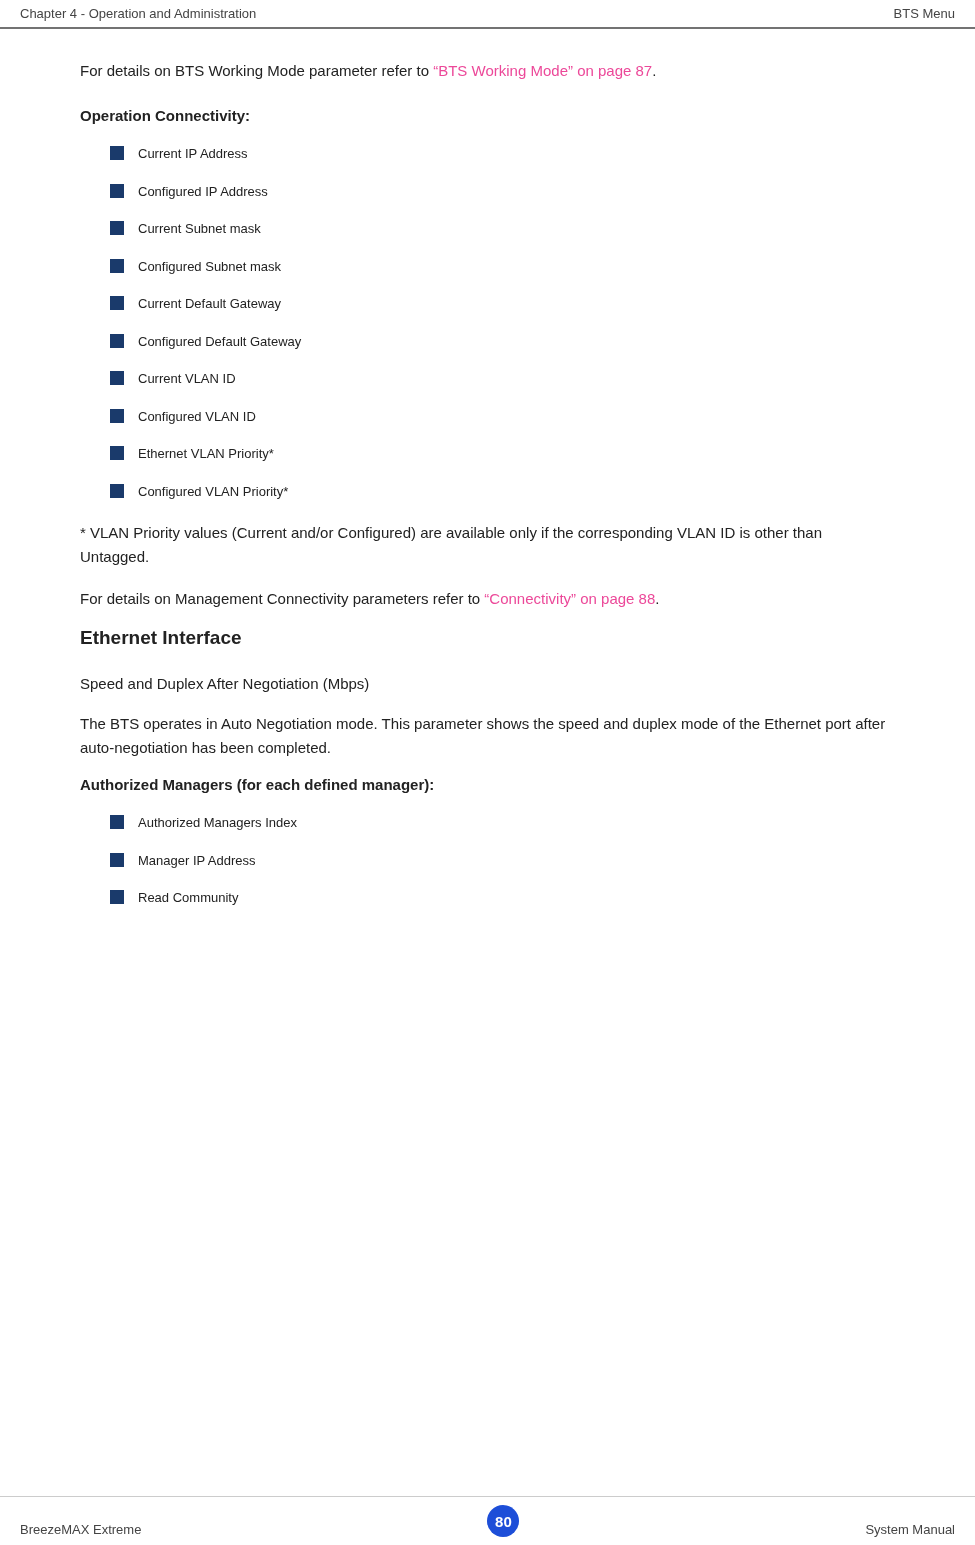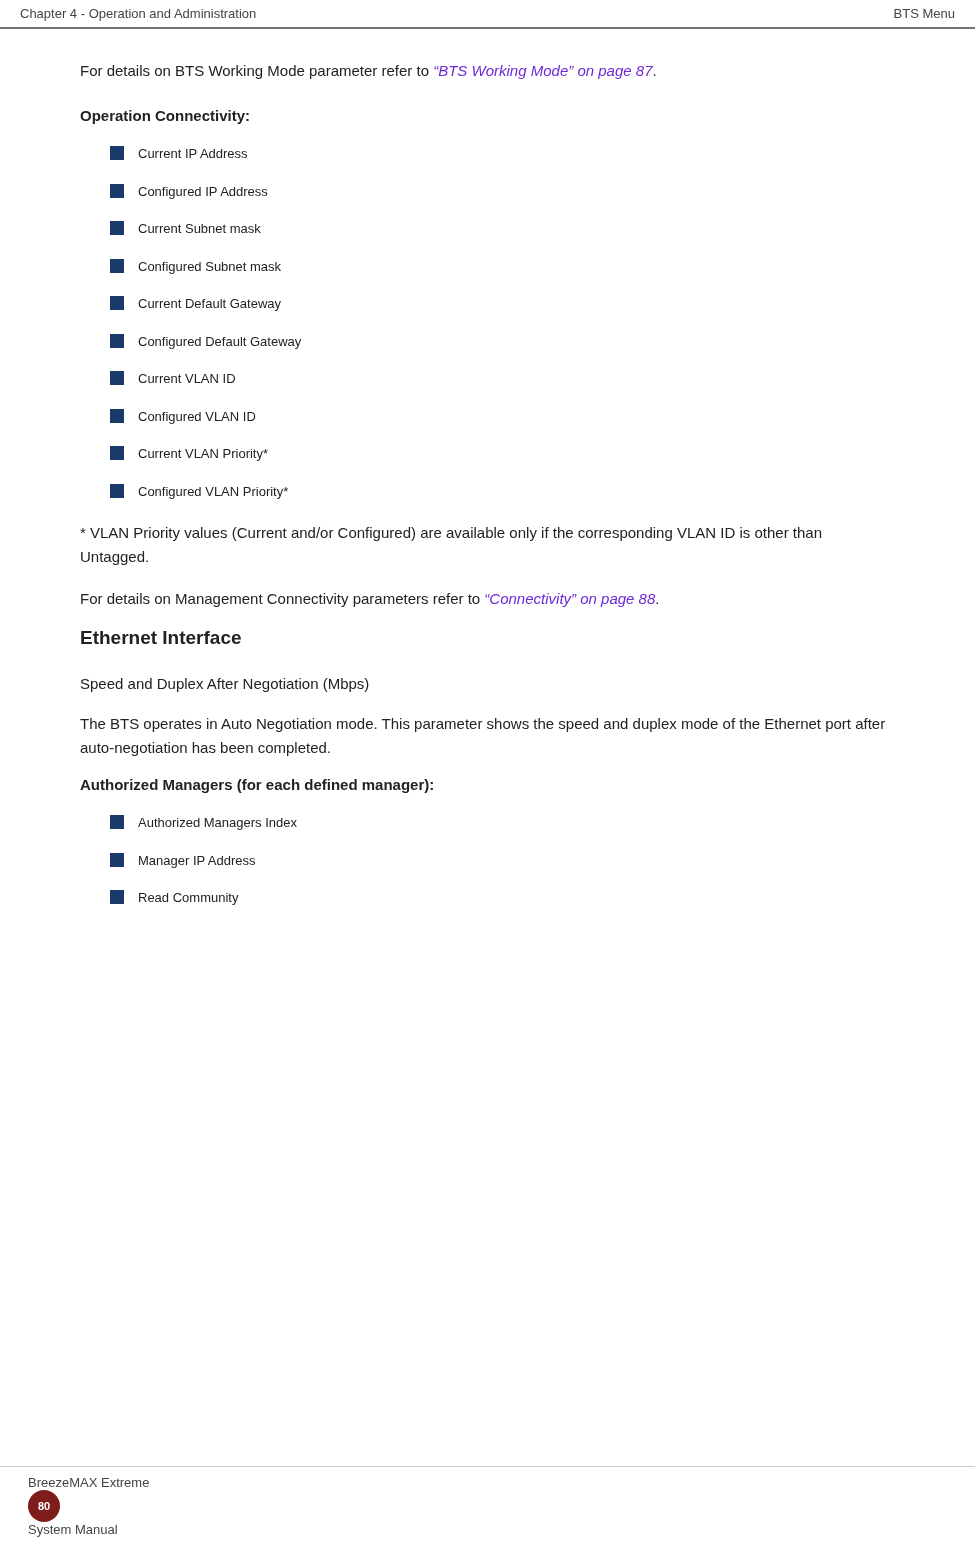--- a/index.html
+++ b/index.html
@@ -51,23 +51,22 @@
     }
 
     
     .intro-paragraph {
       font-size: 15px;
       line-height: 1.6;
       margin-bottom: 24px;
     }
 
     .link-text {
-      color: #6d28d9;
+      color: #ec4899;
       text-decoration: none;
-      font-style: italic;
     }
 
     
     .section-heading {
       font-weight: bold;
       font-size: 15px;
       margin-bottom: 20px;
     }
 
     
@@ -118,38 +117,37 @@
 
     .bold-inline {
       font-weight: bold;
     }
 
     
     .footer-bar {
       border-top: 1px solid #ccc;
       display: flex;
       justify-content: space-between;
-      align-items: flex-start;
-      padding: 8px 28px;
+      align-items: flex-end;
+      padding: 8px 20px;
       font-size: 13px;
       color: #444;
       margin-top: auto;
-      flex-direction: column;
     }
 
     .footer-page-badge {
-      background-color: #7f1d1d;
+      background-color: #1d4ed8;
       color: #fff;
       border-radius: 50%;
       width: 32px;
       height: 32px;
       display: flex;
       align-items: center;
       justify-content: center;
-      font-size: 11px;
+      font-size: 15px;
       font-weight: bold;
     }
   </style>
 </head>
 <body>
 
 <div class="page-container">
 
   <div class="header-bar">
     <span class="header-left">Chapter 4 - Operation and Administration</span>
@@ -192,21 +190,21 @@
         <li>
           <span class="bullet-icon"></span>
           <span>Current VLAN ID</span>
         </li>
         <li>
           <span class="bullet-icon"></span>
           <span>Configured VLAN ID</span>
         </li>
         <li>
           <span class="bullet-icon"></span>
-          <span>Current VLAN Priority*</span>
+          <span>Ethernet VLAN Priority*</span>
         </li>
         <li>
           <span class="bullet-icon"></span>
           <span>Configured VLAN Priority*</span>
         </li>
       </ul>
 
     <p class="note-text">* VLAN Priority values (Current and/or Configured) are available only if the corresponding VLAN ID is other than Untagged.</p>
 
     <p class="paragraph-text">

